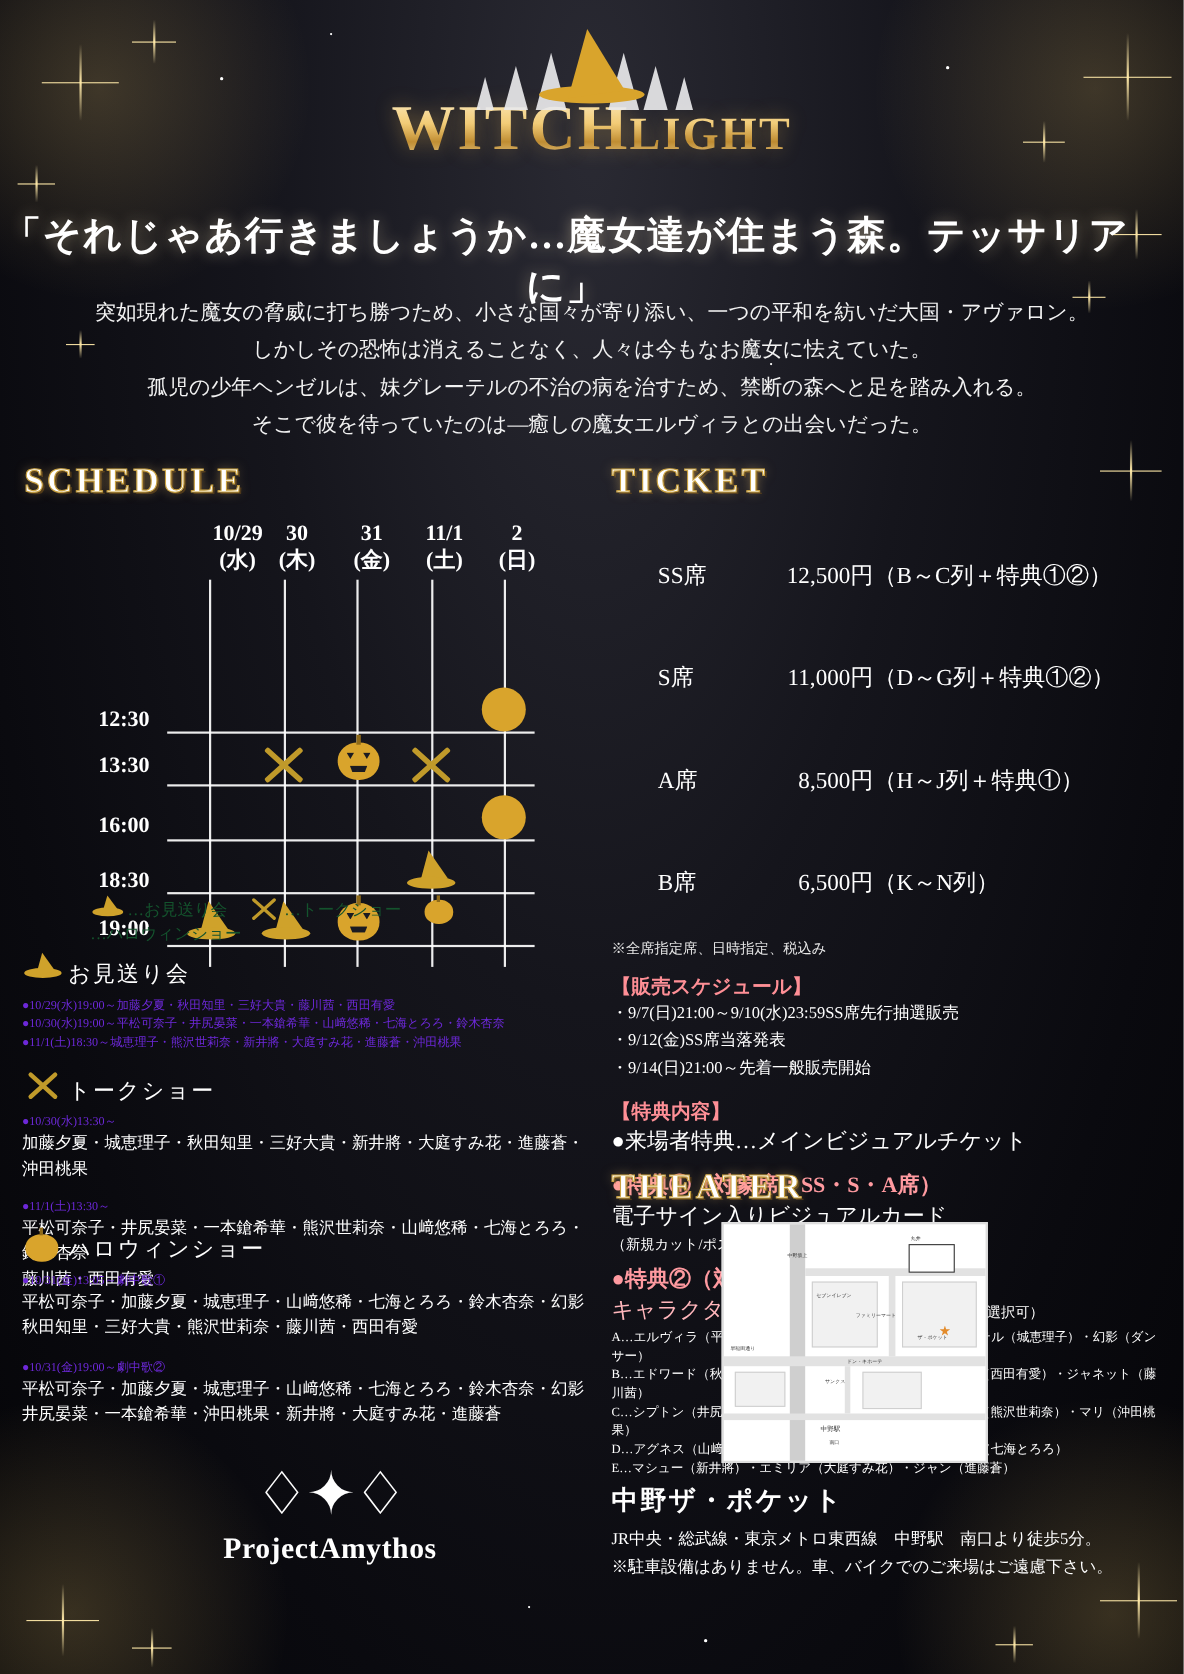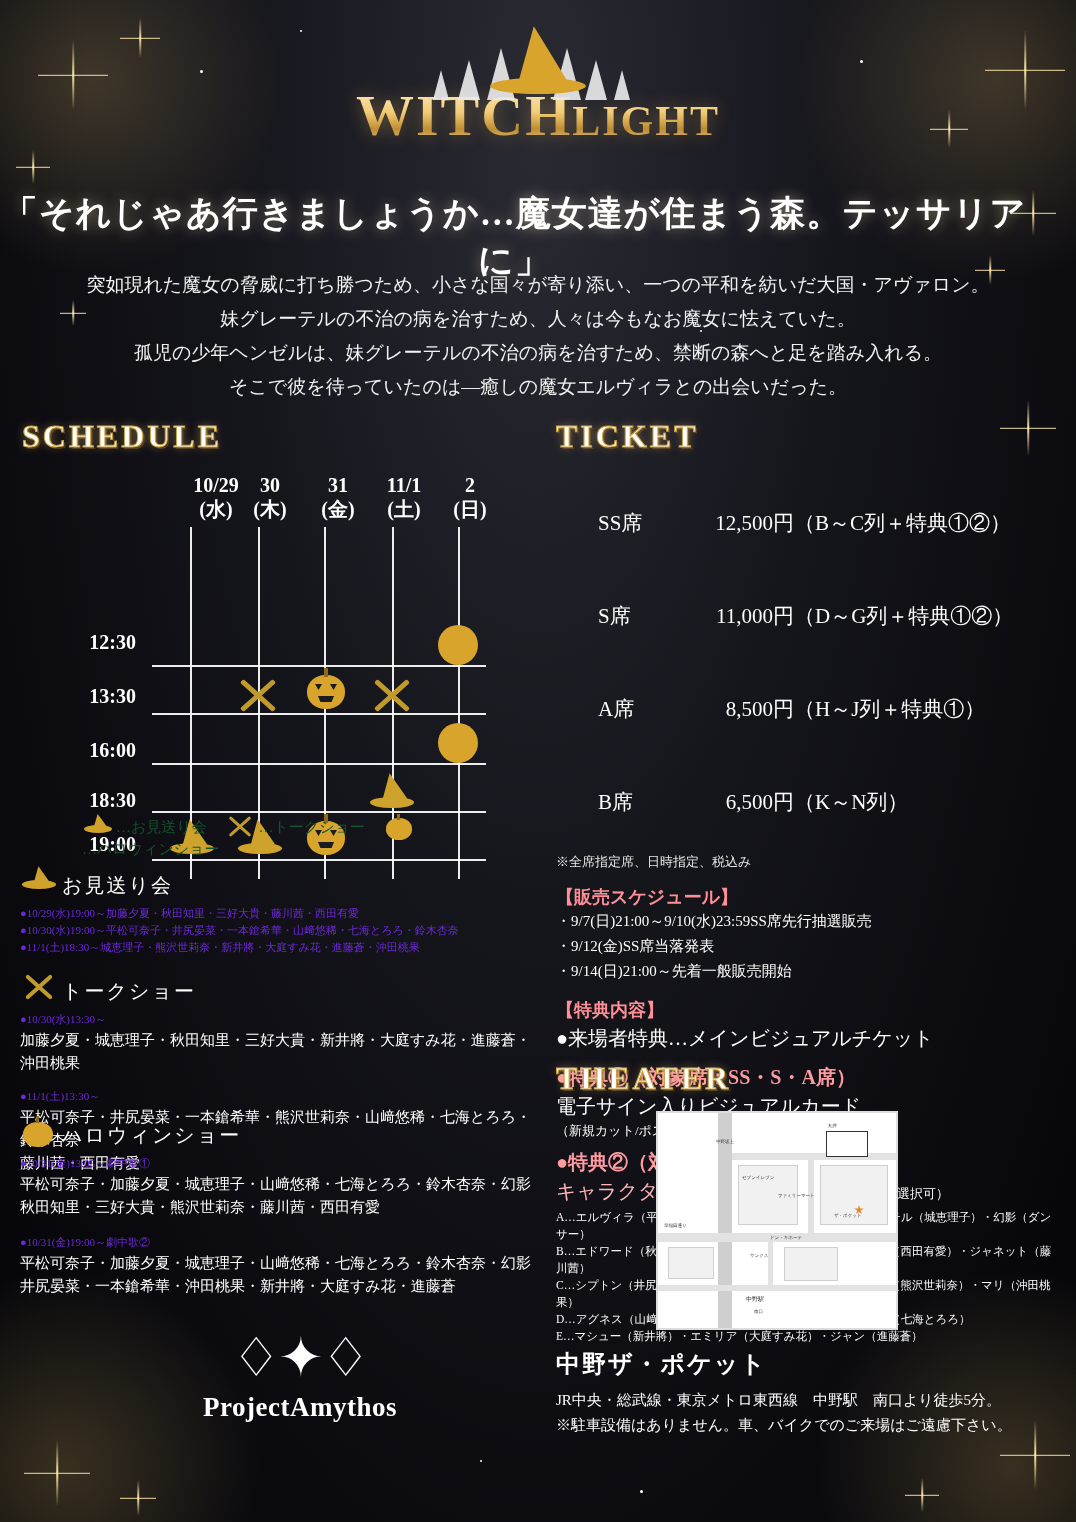--- a/index.html
+++ b/index.html
@@ -171,21 +171,21 @@
       </div>
     </div>
     <div class="logo-text">
       <span>WITCH</span><span class="sm">LIGHT</span>
     </div>
   </div>
 
   <div class="headline">「それじゃあ行きましょうか…魔女達が住まう森。テッサリアに」</div>
   <div class="story">
     <div>突如現れた魔女の脅威に打ち勝つため、小さな国々が寄り添い、一つの平和を紡いだ大国・アヴァロン。</div>
-    <div>妹グレーテルの不治の病を治すため、人々は今もなお魔女に怯えていた。</div>
+    <div>しかしその恐怖は消えることなく、人々は今もなお魔女に怯えていた。</div>
     <div>孤児の少年ヘンゼルは、妹グレーテルの不治の病を治すため、禁断の森へと足を踏み入れる。</div>
     <div>そこで彼を待っていたのは―癒しの魔女エルヴィラとの出会いだった。</div>
   </div>
 
   <div class="schedule">
     <div class="sec-title">SCHEDULE</div>
 
     <div class="sched-grid">
 
       <div class="col-head" style="left:164px;top:0px;font-family:Liberation Serif, serif;">
@@ -202,21 +202,21 @@
       </div>
       <div class="col-head" style="left:352px;top:0px;">
         <div>11/1</div>
         <div>(土)</div>
       </div>
       <div class="col-head" style="left:418px;top:0px;">
         <div>2</div>
         <div>(日)</div>
       </div>
 
-      <div class="row-lab" style="left:22px;top:158px;">12:30</div>
+      <div class="row-lab" style="left:22px;top:170px;">12:30</div>
       <div class="row-lab" style="left:22px;top:212px;">13:30</div>
       <div class="row-lab" style="left:22px;top:266px;">16:00</div>
       <div class="row-lab" style="left:22px;top:316px;">18:30</div>
       <div class="row-lab" style="left:22px;top:360px;">19:00</div>
 
       <div class="gline-h" style="left:130px;top:192px;width:334px;"></div>
       <div class="gline-h" style="left:130px;top:240px;width:334px;"></div>
       <div class="gline-h" style="left:130px;top:290px;width:334px;"></div>
       <div class="gline-h" style="left:130px;top:338px;width:334px;"></div>
       <div class="gline-h" style="left:130px;top:386px;width:334px;"></div>

